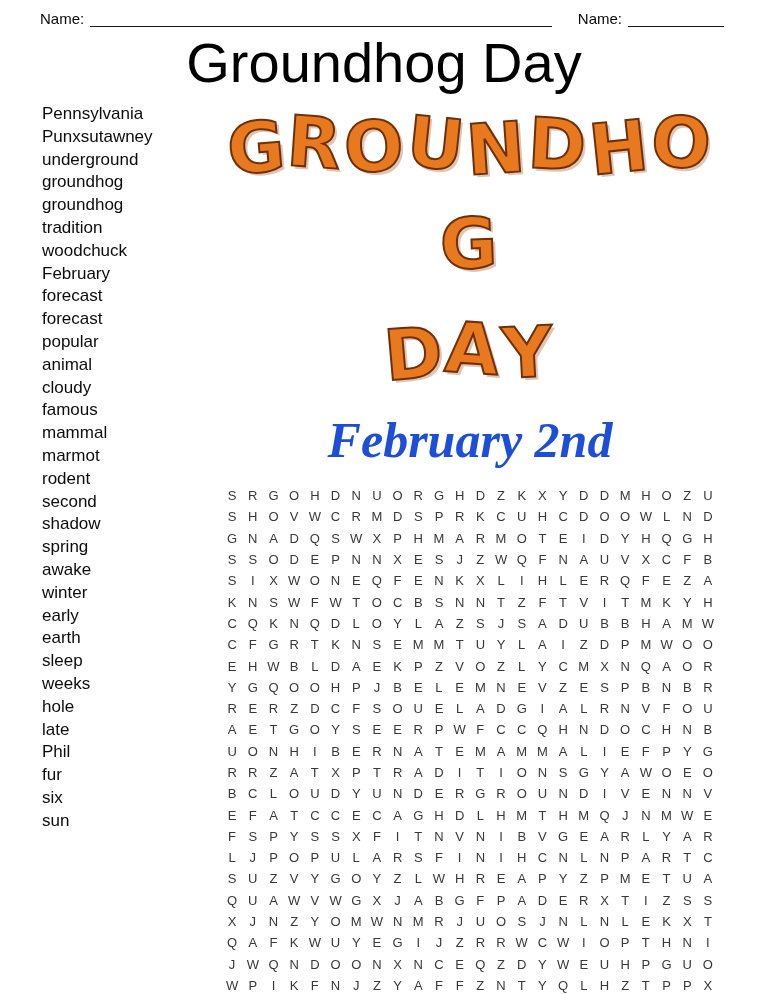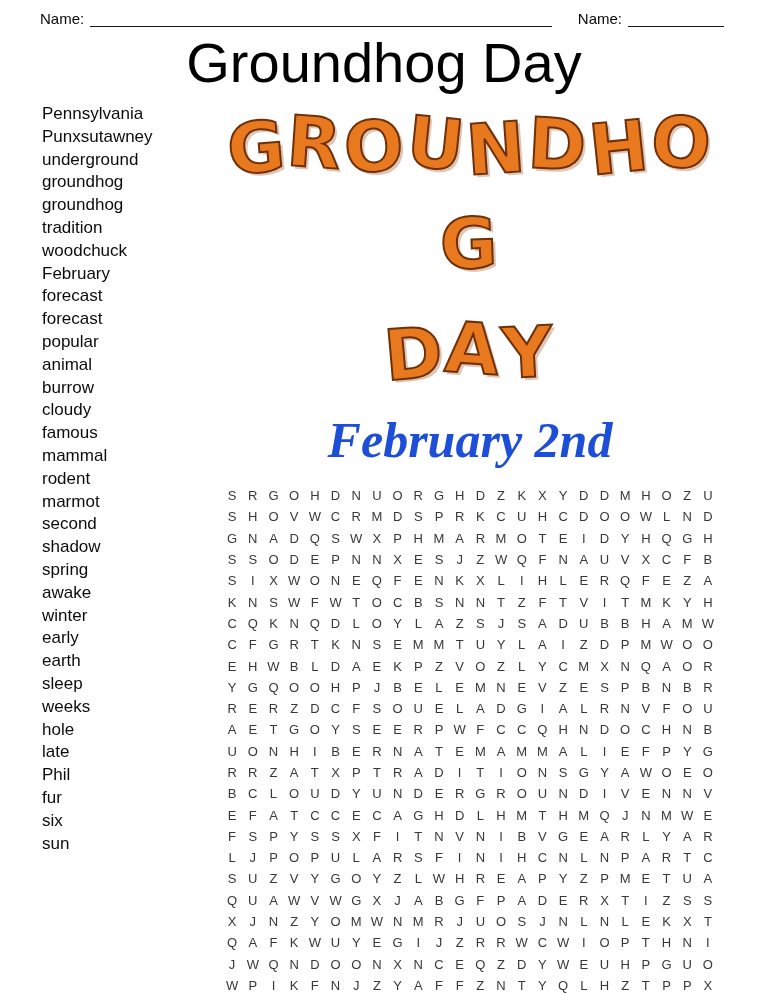--- a/index.html
+++ b/index.html
@@ -67,26 +67,25 @@
         <div class="word-item">underground</div>
         <div class="word-item">groundhog</div>
         <div class="word-item">groundhog</div>
         <div class="word-item">tradition</div>
         <div class="word-item">woodchuck</div>
         <div class="word-item">February</div>
         <div class="word-item">forecast</div>
         <div class="word-item">forecast</div>
         <div class="word-item">popular</div>
         <div class="word-item">animal</div>
-        <div class="word-item">burrow</div>
         <div class="word-item">cloudy</div>
         <div class="word-item">famous</div>
         <div class="word-item">mammal</div>
+        <div class="word-item">marmot</div>
         <div class="word-item">rodent</div>
-        <div class="word-item">marmot</div>
         <div class="word-item">second</div>
         <div class="word-item">shadow</div>
         <div class="word-item">spring</div>
         <div class="word-item">awake</div>
         <div class="word-item">winter</div>
         <div class="word-item">early</div>
         <div class="word-item">earth</div>
         <div class="word-item">sleep</div>
         <div class="word-item">weeks</div>
         <div class="word-item">hole</div>

